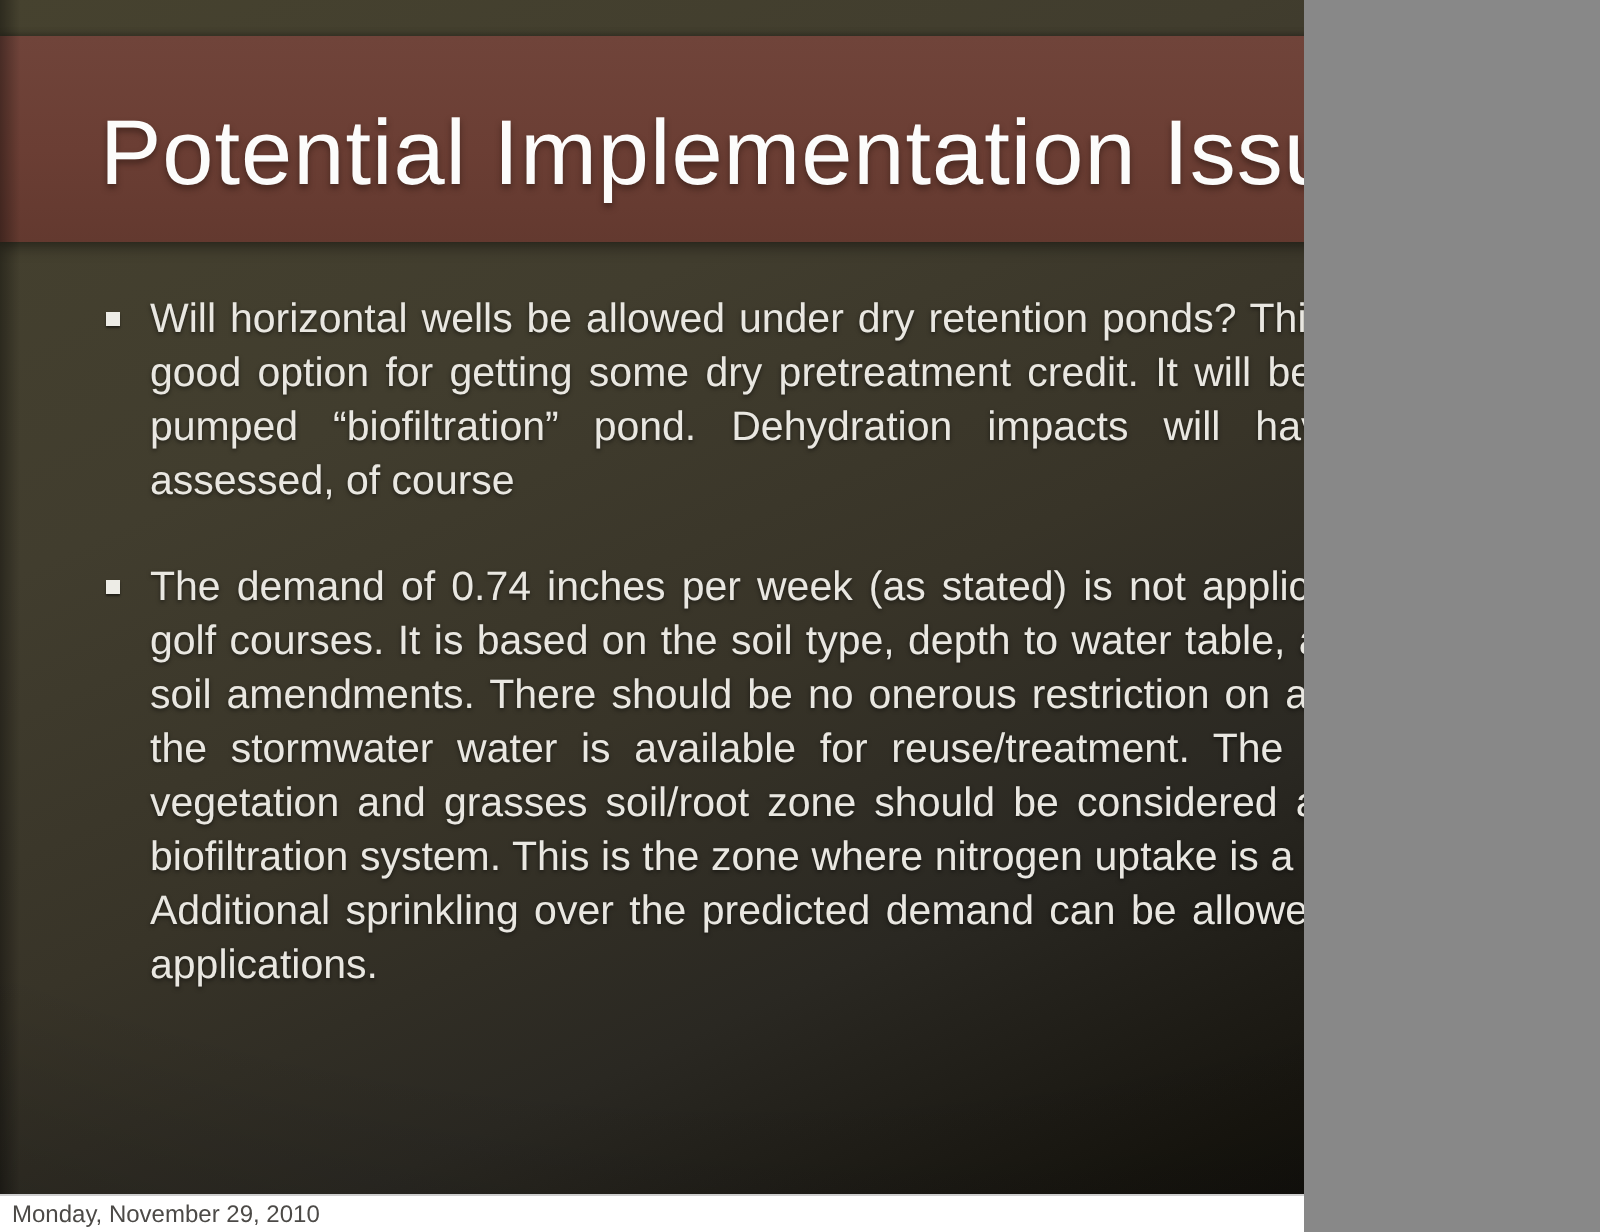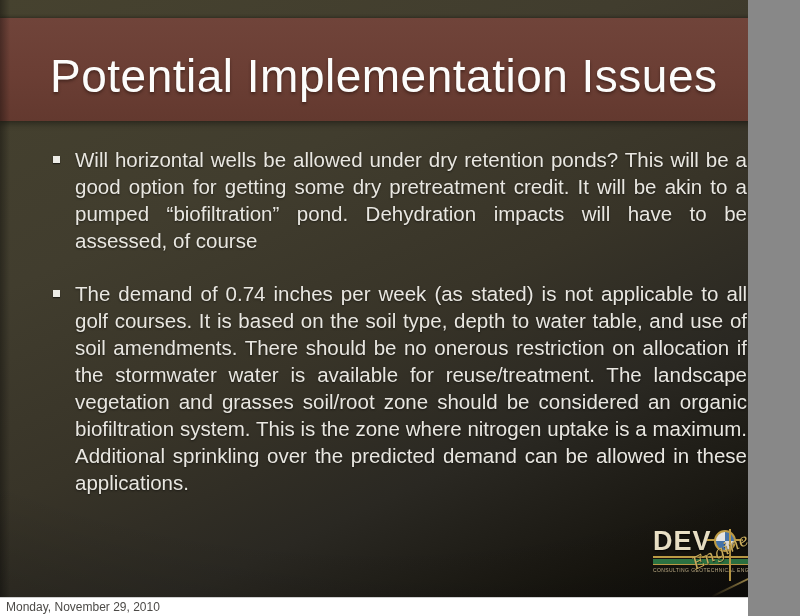--- a/index.html
+++ b/index.html
@@ -1,17 +1,17 @@
 <!DOCTYPE html>
 <html><head>
 <meta charset="utf-8">
 <style>
   html,body { margin:0; padding:0; background:#888; }
   .stage {
-    position:relative; width:748px; height:616px; overflow:hidden;
+    position:relative; width:652px; height:616px; overflow:hidden;
     font-family:"Liberation Sans","DejaVu Sans",sans-serif;
     background:#4c1d95;
   }
   
   .slide {
     position:absolute; left:0; top:0; width:800px; height:597px; overflow:hidden;
     background:
       linear-gradient(155deg, #46422f 0%, #413d2e 30%, #383428 52%,
                       #2a2822 70%, #17150f 88%, #0b0a08 100%);
   }

